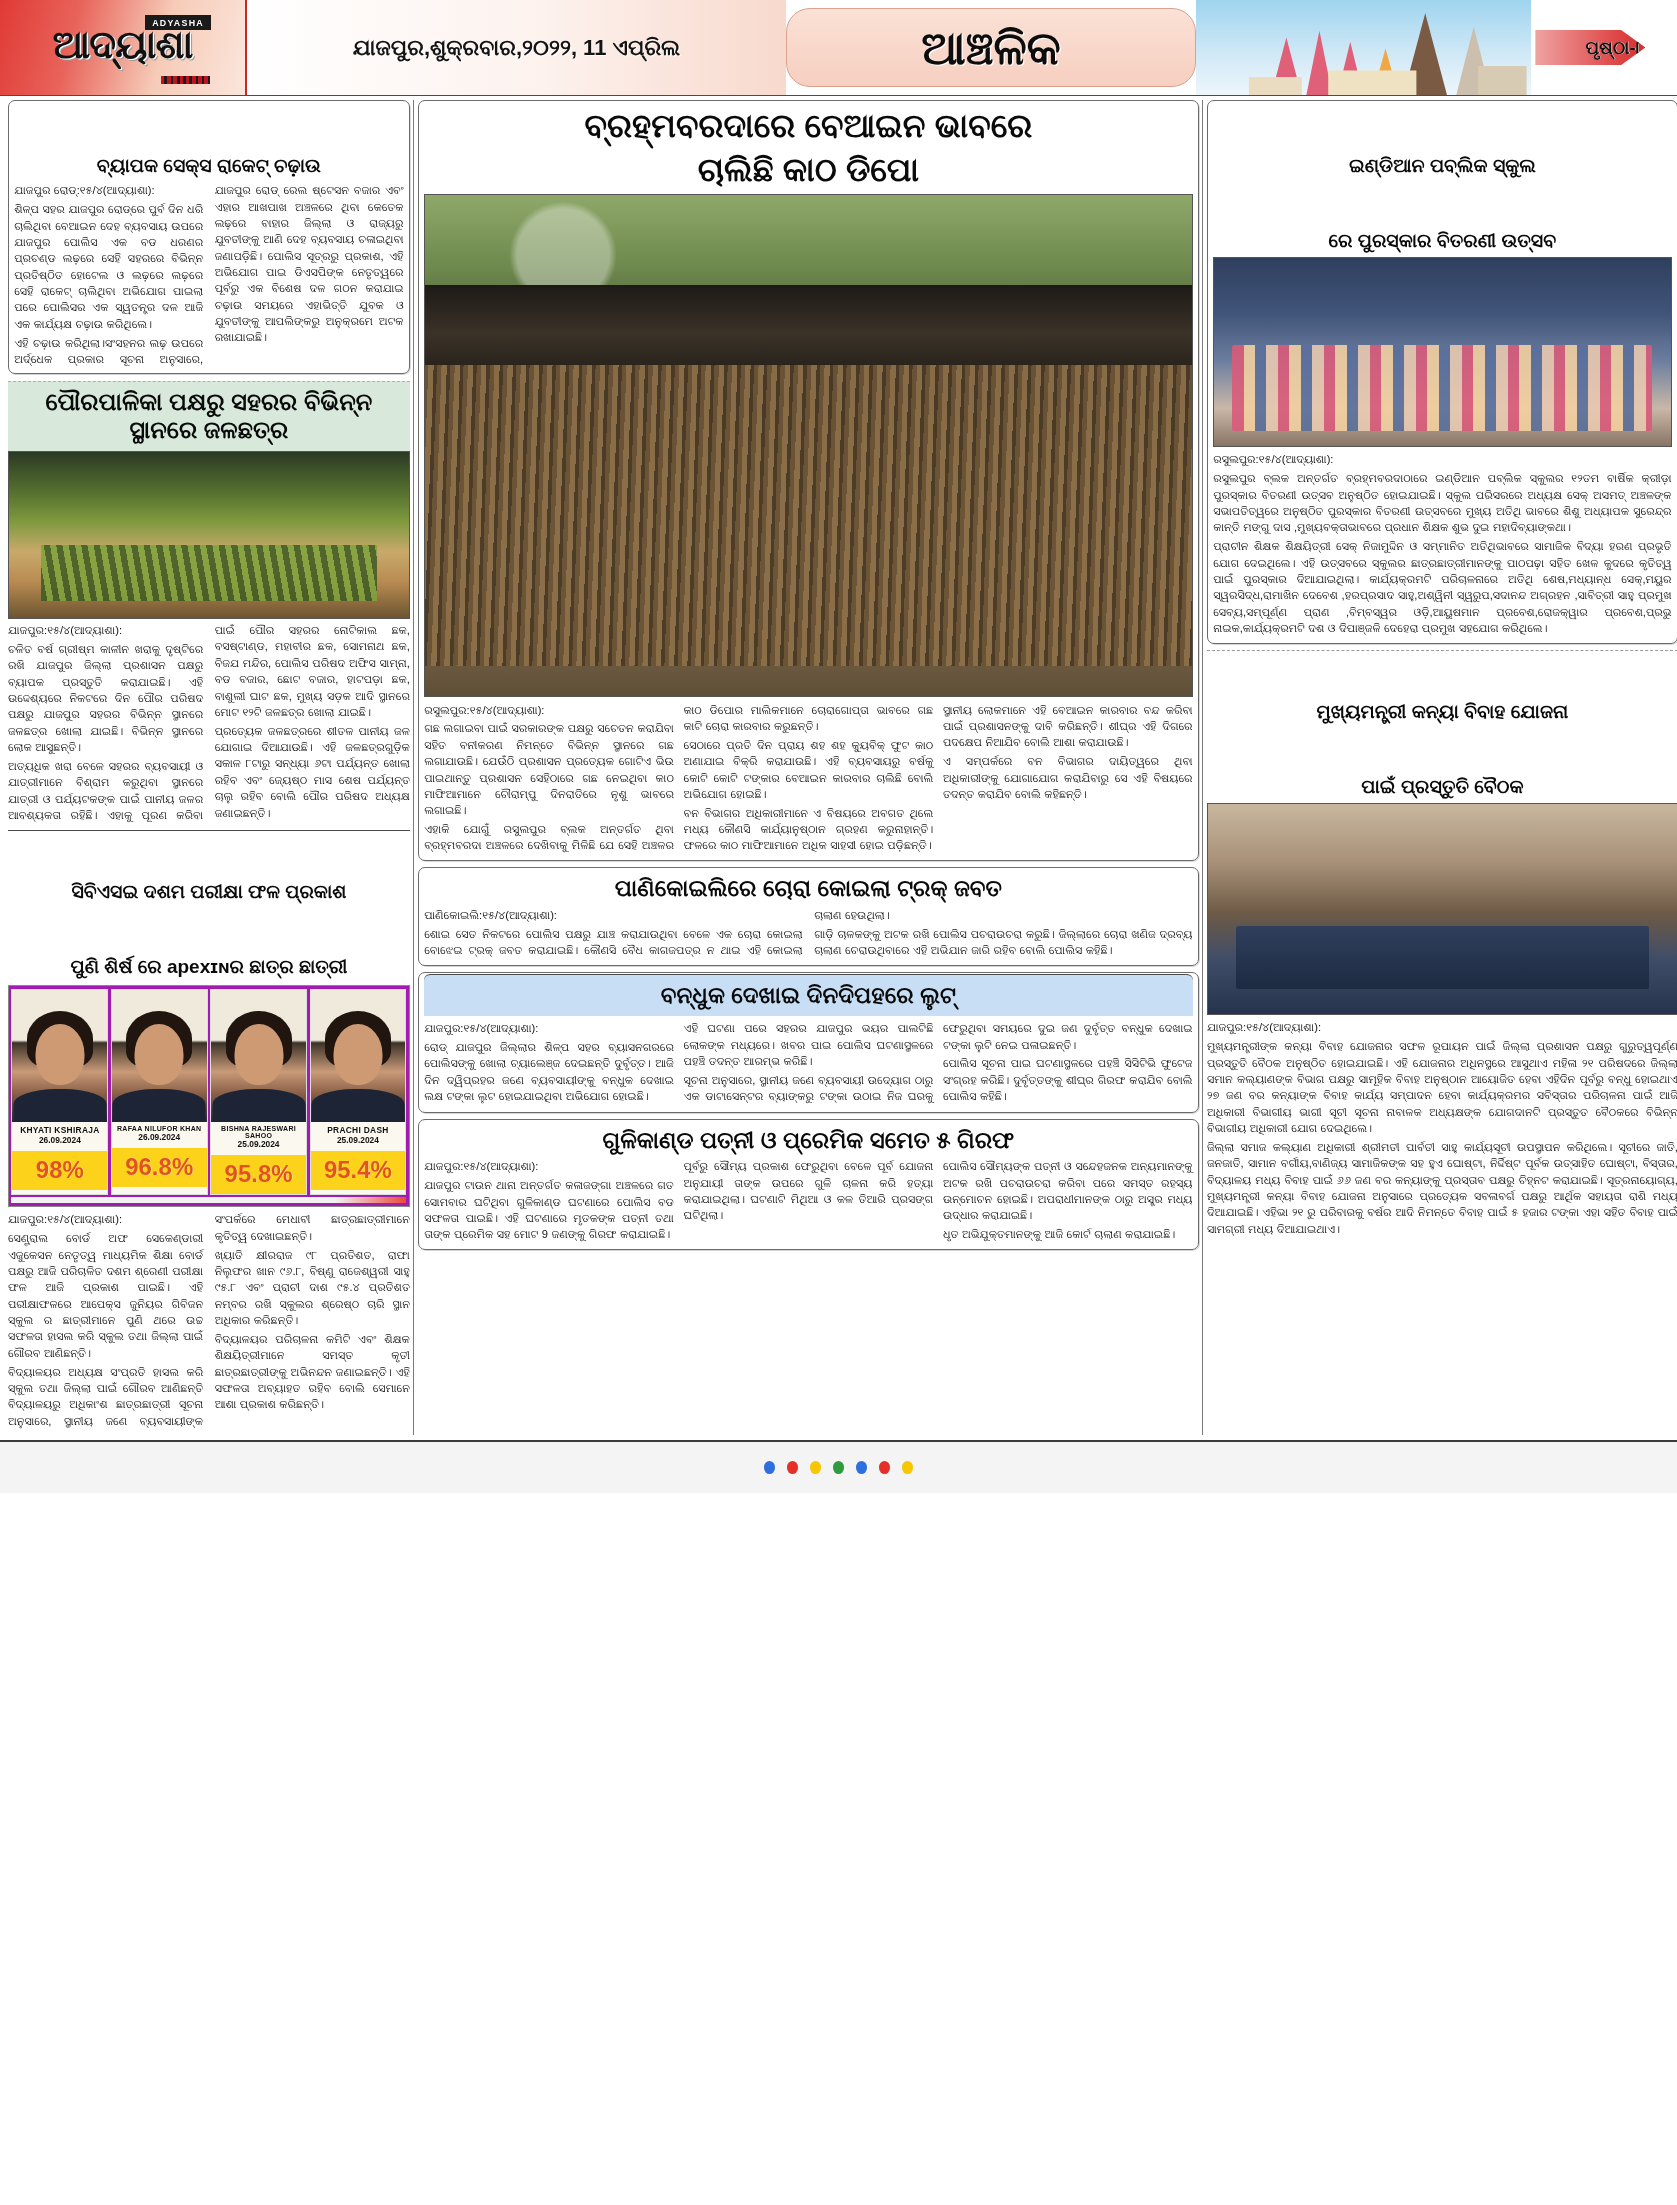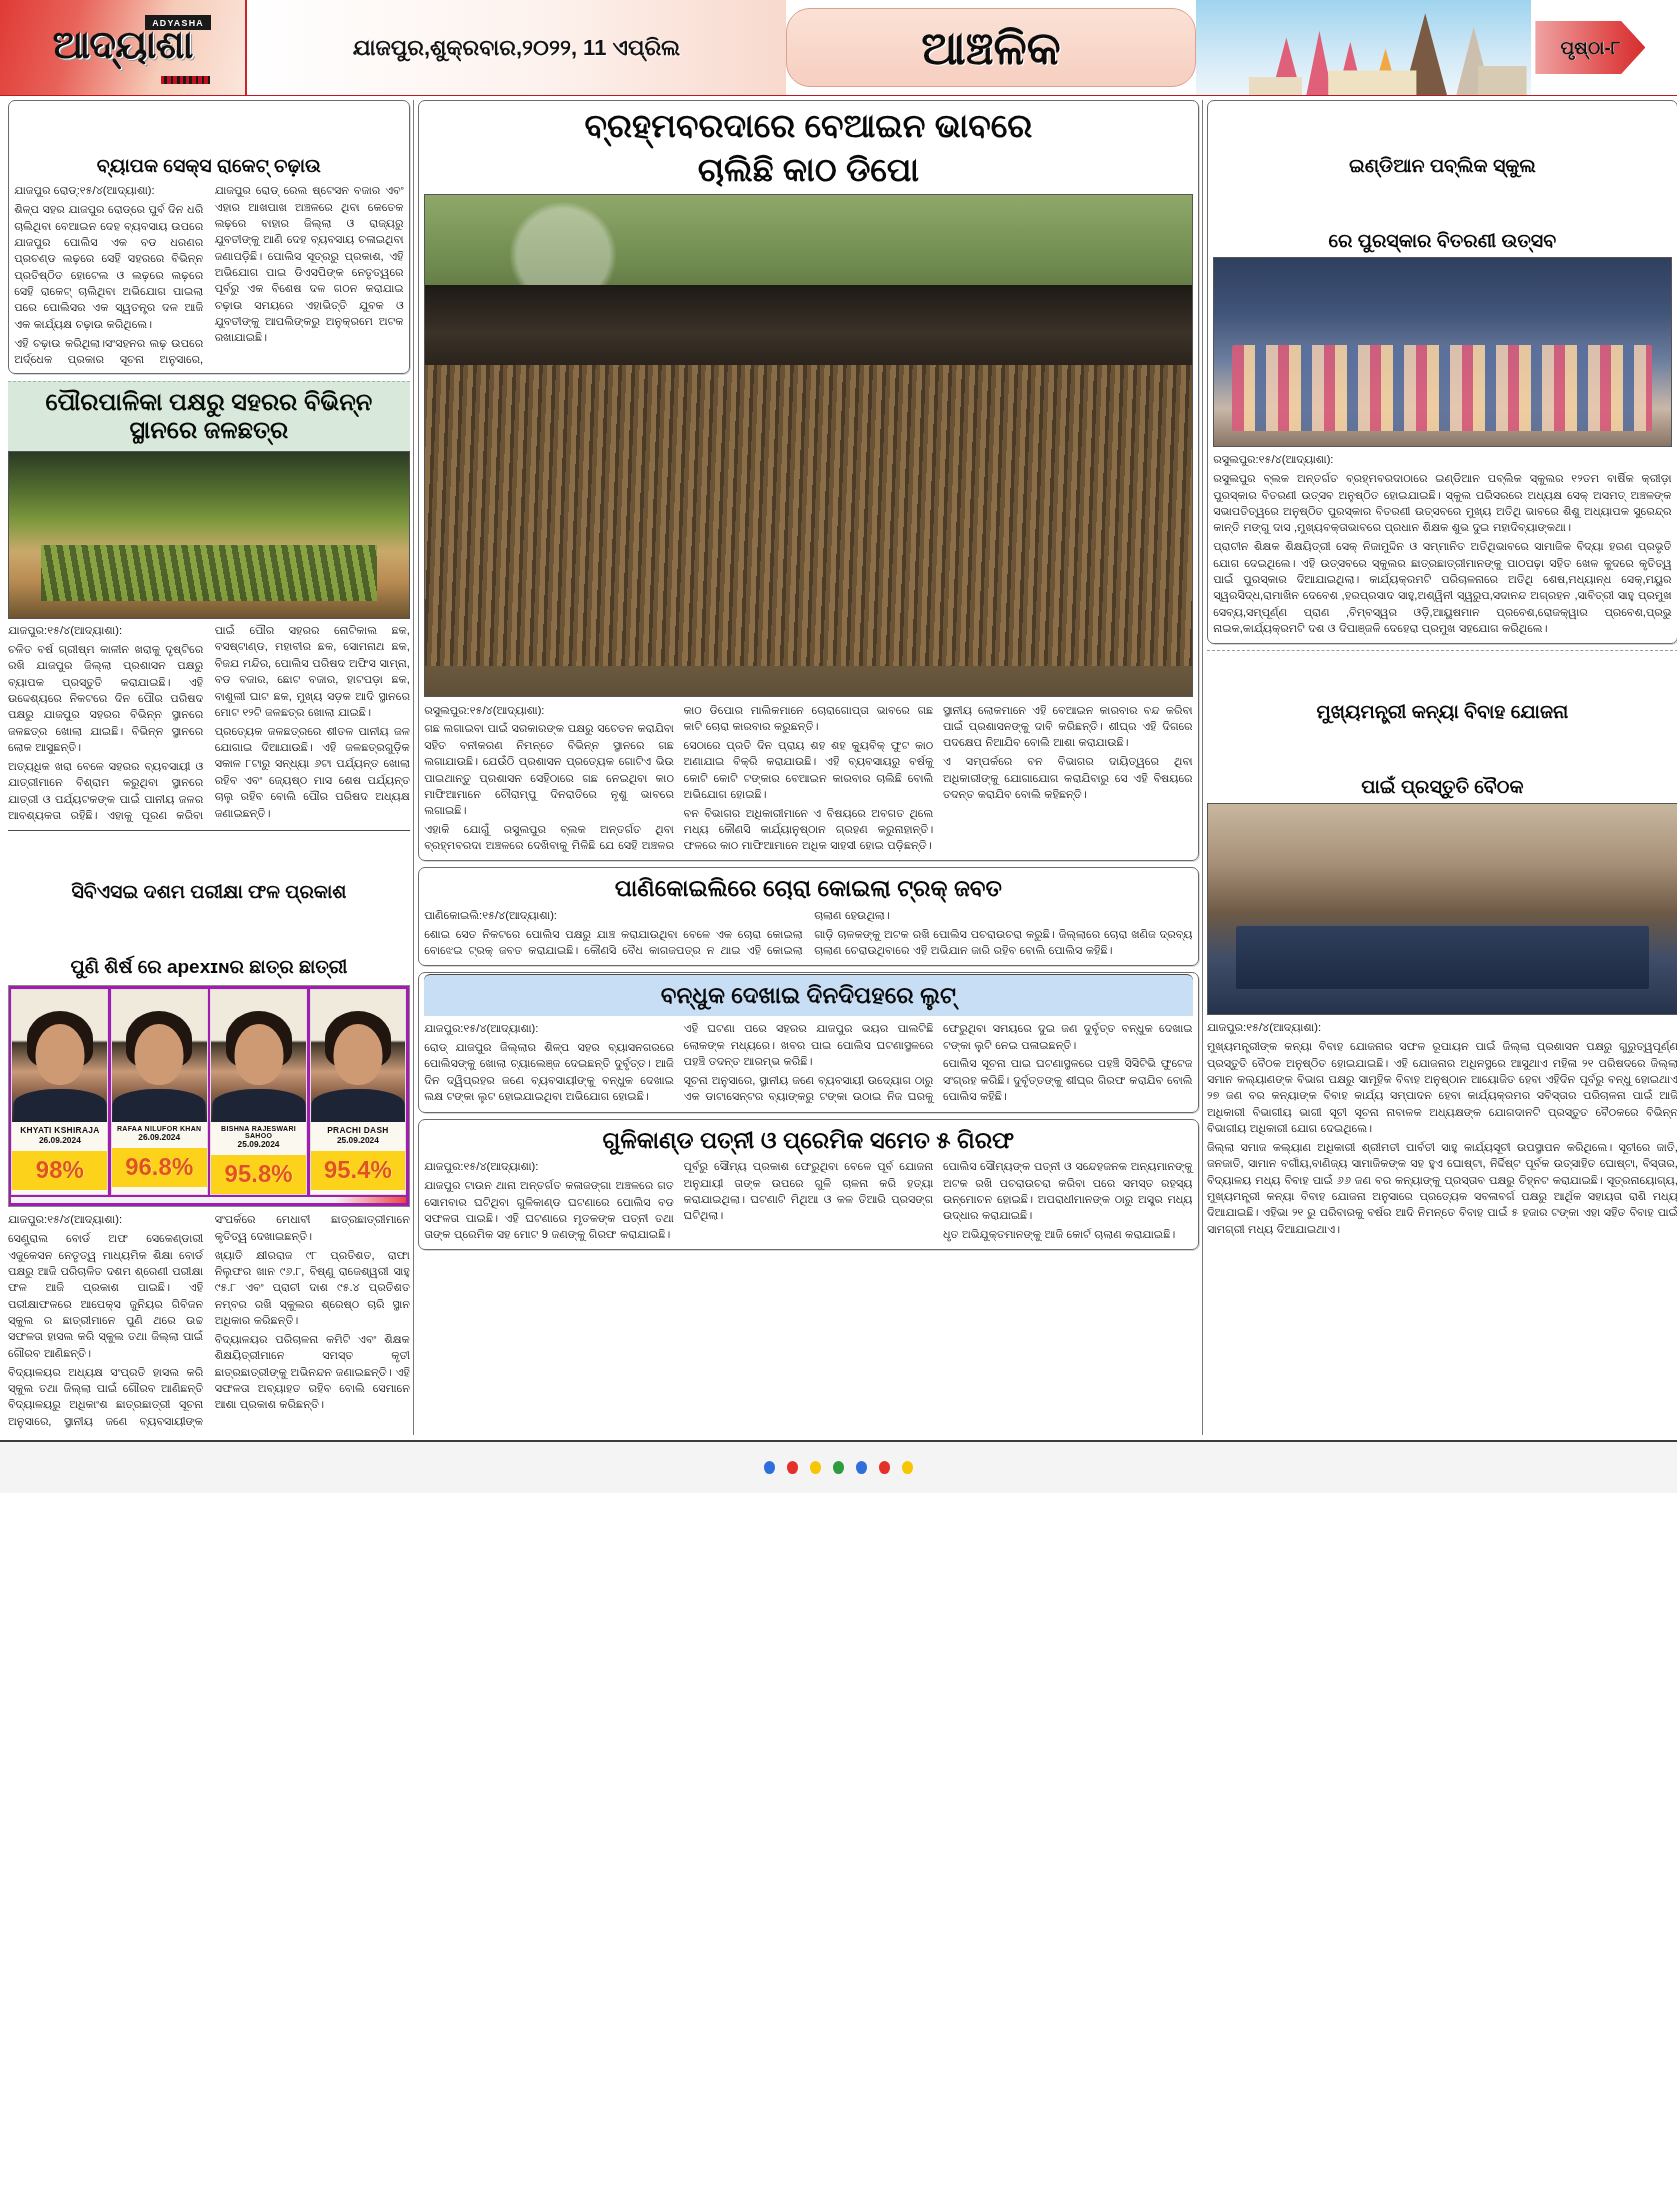--- a/index.html
+++ b/index.html
@@ -70,23 +70,23 @@
   .mh-temple {
     flex: 0 0 auto; width: 335px;
     background: linear-gradient(180deg,#9fd4ef 0%, #cfe8f6 55%, #eef6fb 100%);
     position: relative; overflow:hidden;
   }
   .mh-pagewrap {
     flex: 0 0 auto; width: 146px; position: relative;
     display:flex; align-items:center;
   }
   .mh-page {
-    width: 110px; height: 53px;
+    width: 110px; height: 35px;
     background: linear-gradient(90deg,#efa3a3 0%, #e04b4b 70%, #d32f2f 100%);
-    display:flex; align-items:center; justify-content:center;
+    display:flex; align-items:center; justify-content:flex-end;
     clip-path: polygon(0 0, 78% 0, 100% 50%, 78% 100%, 0 100%);
     margin-left: 4.4px;
   }
   .mh-page span { font-size: 18.5px; font-weight:700; color:#101010; text-shadow:0.4px 0.4px 0 #fff; }
 
   
   .page {
     display: grid;
     grid-template-columns: 410px 789px 478px;
     gap: 0;

